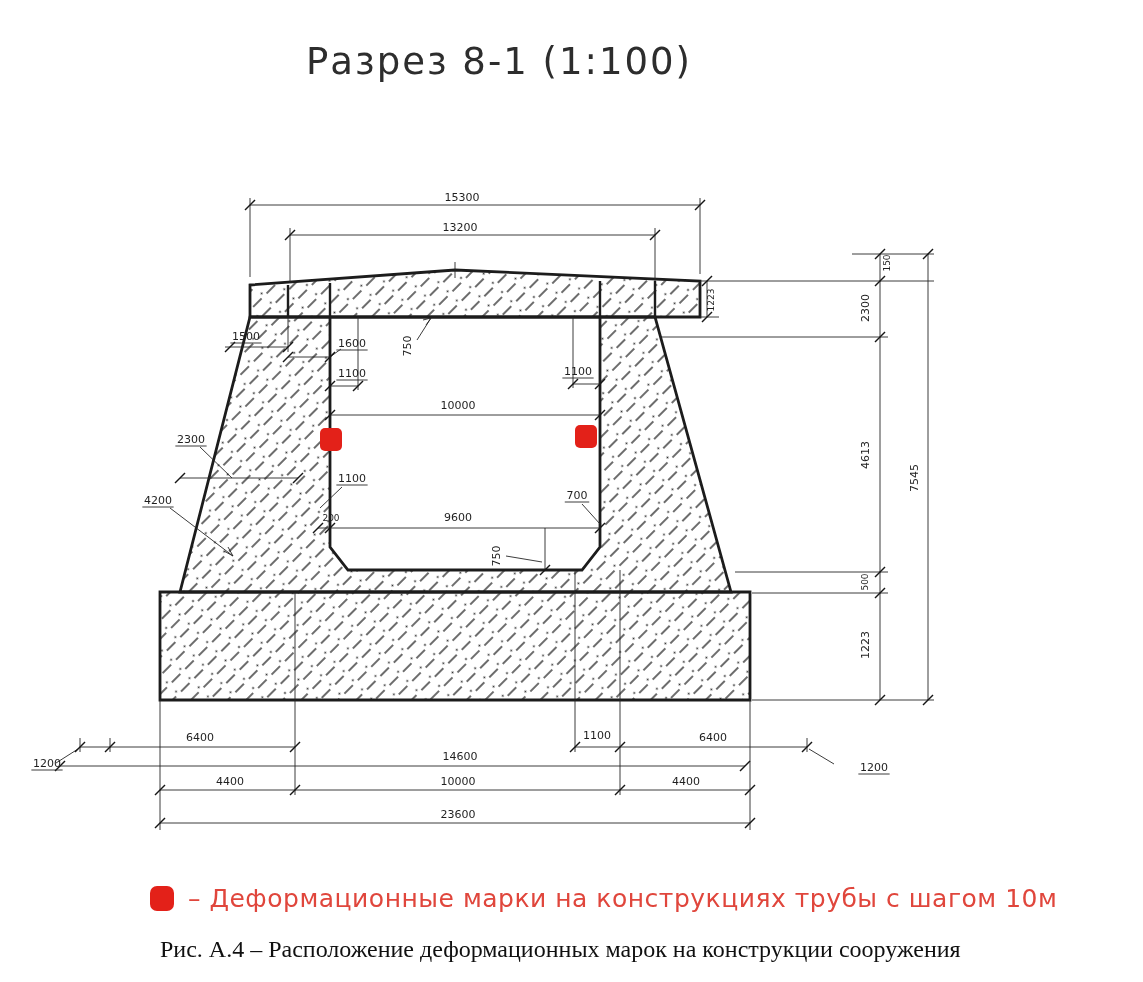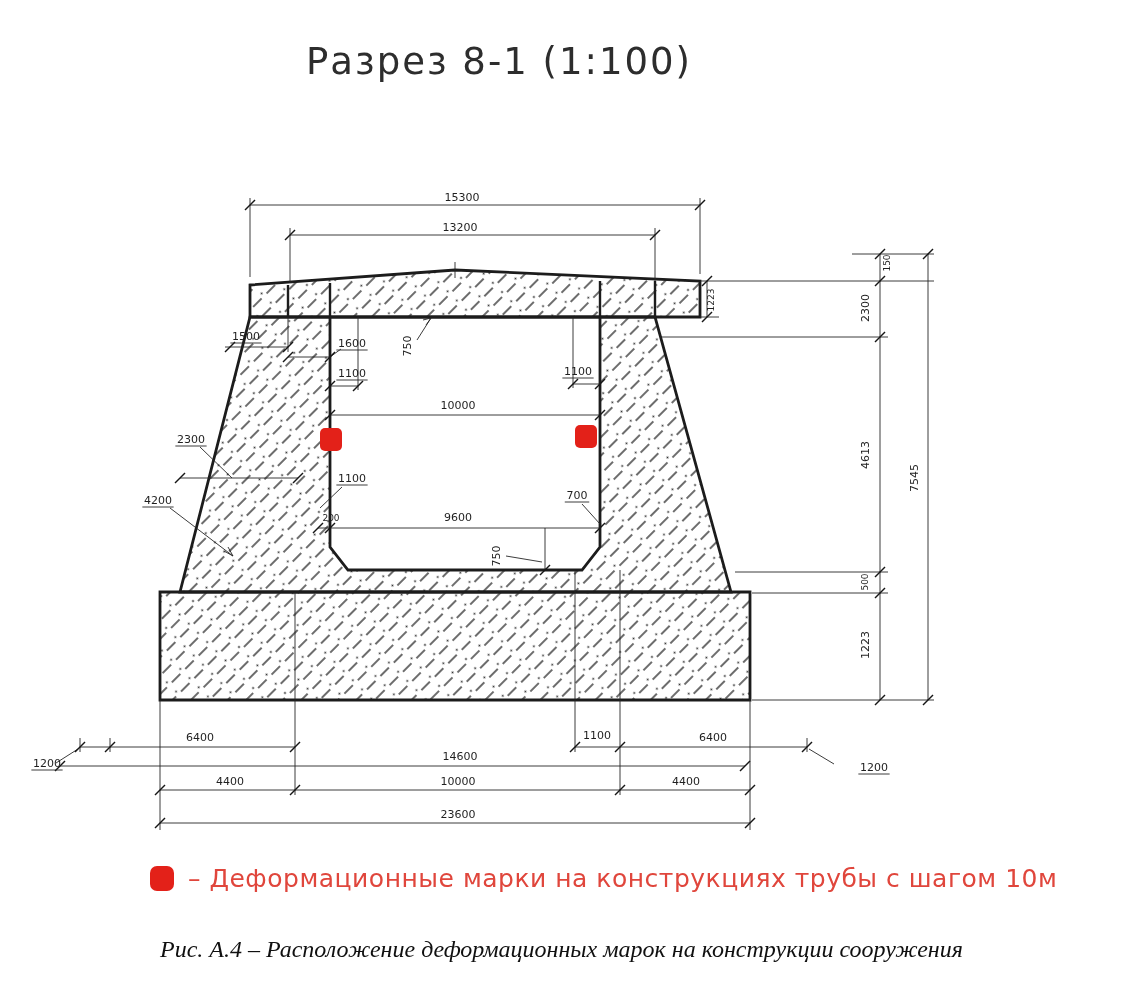--- a/index.html
+++ b/index.html
@@ -7,33 +7,33 @@
     width:1143px;height:982px;position:relative;overflow:hidden;
     font-family:"DejaVu Sans", sans-serif;
   }
   .page-title{
     position:absolute;left:306px;top:40px;
     font-size:37px;font-weight:500;color:#2d2d2d;letter-spacing:2px;
     white-space:nowrap;
   }
   #drawing-svg{position:absolute;left:0;top:0;}
   .legend{
-    position:absolute;left:150px;top:864px;
+    position:absolute;left:150px;top:884px;
     display:flex;align-items:center;gap:14px;
   }
   .legend-swatch{
     width:24px;height:25px;border-radius:7px;flex:0 0 auto;
   }
   .legend-text{
     font-size:25px;font-weight:500;letter-spacing:0.5px;white-space:nowrap;
   }
   .caption{
     position:absolute;left:160px;top:936px;
     font-family:"Liberation Serif", serif;
-    font-size:24px;color:#101010;white-space:nowrap;font-style:italic;
+    font-size:24px;color:#101010;white-space:nowrap;
   }
 </style>
 </head>
 <body>
 
 <div class="page-title">Разрез 8-1 (1:100)</div>
 
 <svg id="drawing-svg" width="1143" height="982" viewBox="0 0 1143 982" xmlns="http://www.w3.org/2000/svg">
   <defs>
     <pattern id="hatch" width="19" height="13" patternUnits="userSpaceOnUse" patternTransform="rotate(-45)">

